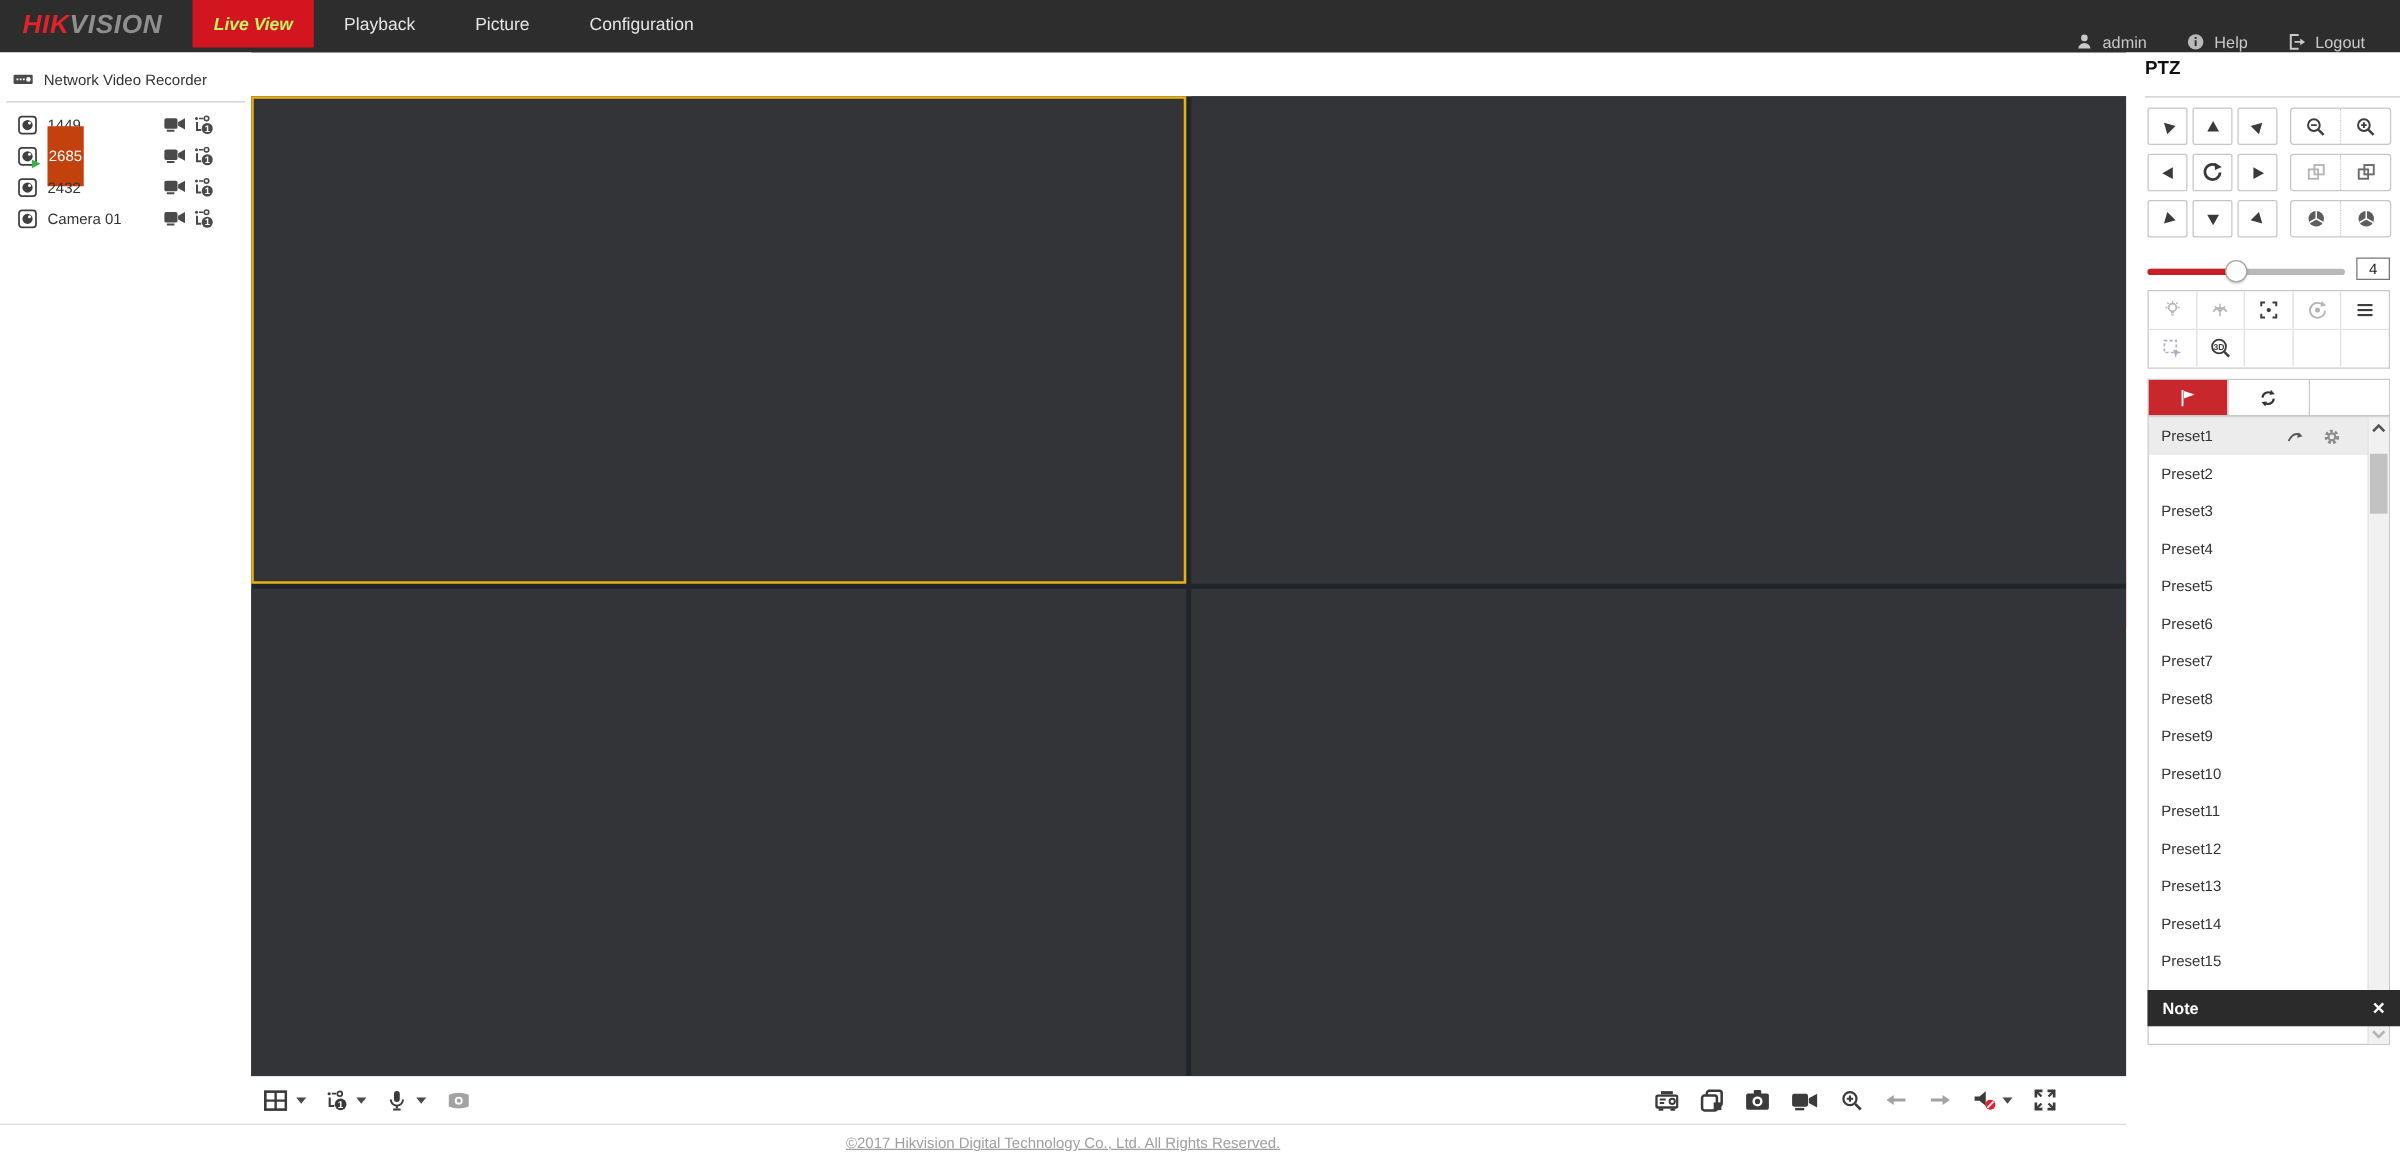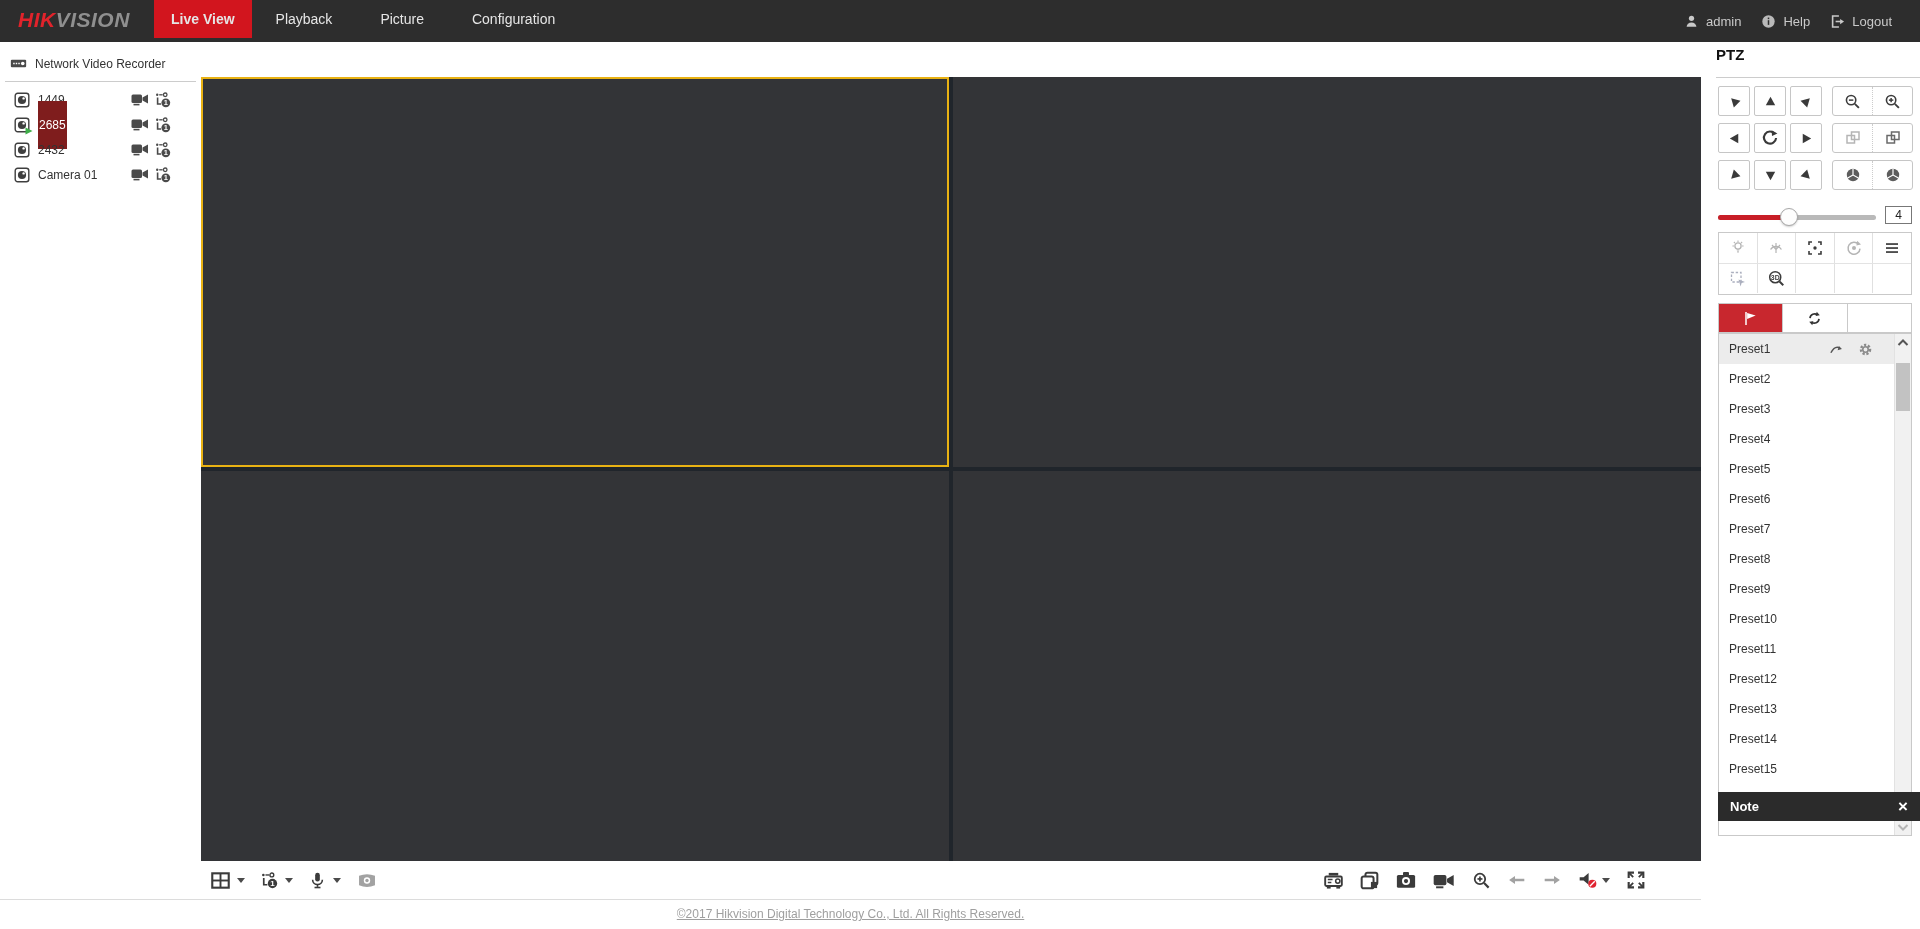--- a/index.html
+++ b/index.html
@@ -7,34 +7,34 @@
               font-family:"Liberation Sans", sans-serif; }
   svg { display:block; }
 
   
   .hdr { position:absolute; left:0; top:0; width:1920px; height:42px; background:#2d2d2d; }
   .logo { position:absolute; left:18px; top:0; height:42px; line-height:40px;
           font-style:italic; font-weight:bold; font-size:21px; letter-spacing:.5px; }
   .logo .p1 { color:#e0232b; } .logo .p2 { color:#8f8f8f; }
   .tabs { position:absolute; left:154px; top:0; height:42px; display:flex; }
   .tab { height:38px; line-height:38px; padding:0 24px; color:#e6e6e6; font-size:14px; cursor:pointer; }
-  .tab.active { background:#d2151e; color:#e5e5e5; font-weight:bold; padding:0 17px; }
-  .hdr-right { position:absolute; right:28px; top:0; height:42px; display:flex; align-items:center;
-               gap:20px; color:#c9c9c9; font-size:13px; }
+  .tab.active { background:#d2151e; color:#bef264; font-weight:bold; padding:0 17px;font-style:italic; }
+  .hdr-right { position:absolute; right:28px; top:12px; height:42px; display:flex; align-items:center;
+               gap:32px; color:#c9c9c9; font-size:13px; }
   .hdr-item { display:flex; align-items:center; gap:7px; cursor:pointer; }
 
   
   .sidebar { position:absolute; left:0; top:42px; width:201px; height:887px; background:#fff; }
   .dev { display:flex; align-items:center; gap:8px; padding:13px 0 0 10px; font-size:12px; color:#333; }
   .side-div { border:0; border-top:1px solid #ccc; margin:9px 5px 5px 5px; }
   .cam-row { display:flex; align-items:center; height:25px; padding:0 30px 0 14px; font-size:12px; color:#333; }
   .cam-ic { position:relative; width:16px; height:16px; color:#3f3f3f; flex:none; }
   .play-badge { position:absolute; right:-3px; bottom:-2px; }
   .cam-name { margin-left:8px; cursor:pointer; white-space:nowrap; }
-  .cam-name.sel { background:#7f1d1d; color:#fff; padding:17px 1px; }
+  .cam-name.sel { background:#c2410c; color:#fff; padding:17px 1px; }
   .cam-actions { margin-left:auto; display:flex; gap:6px; color:#4a4a4a; }
   .cam-actions > span { cursor:pointer; }
 
   
   .video { position:absolute; left:201px; top:77px; width:1500px; height:784px; background:#20252b;
            display:grid; grid-template-columns:748px 748px; grid-template-rows:390px 390px; gap:4px; }
   .pane { background:#333437; cursor:pointer; }
   .pane.sel { border:2px solid #e9b213; }
   .collapse { position:absolute; left:1701px; top:448px; width:15px; height:54px; background:#d2151e;
               border-radius:0 3px 3px 0; display:flex; align-items:center; justify-content:center; cursor:pointer; }

